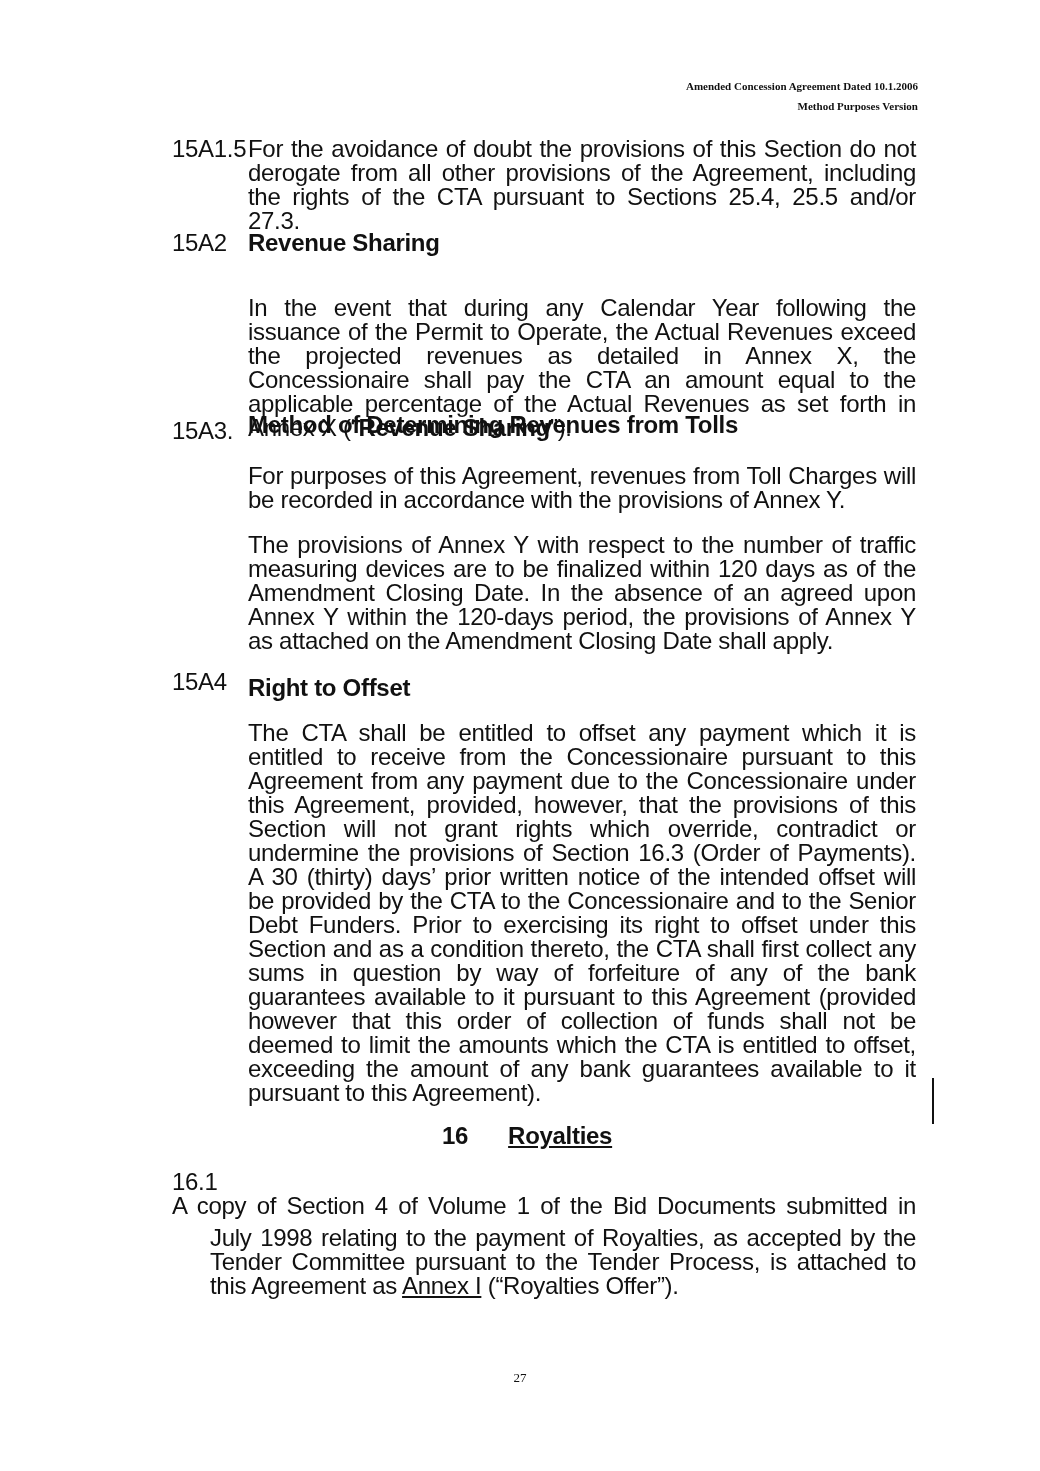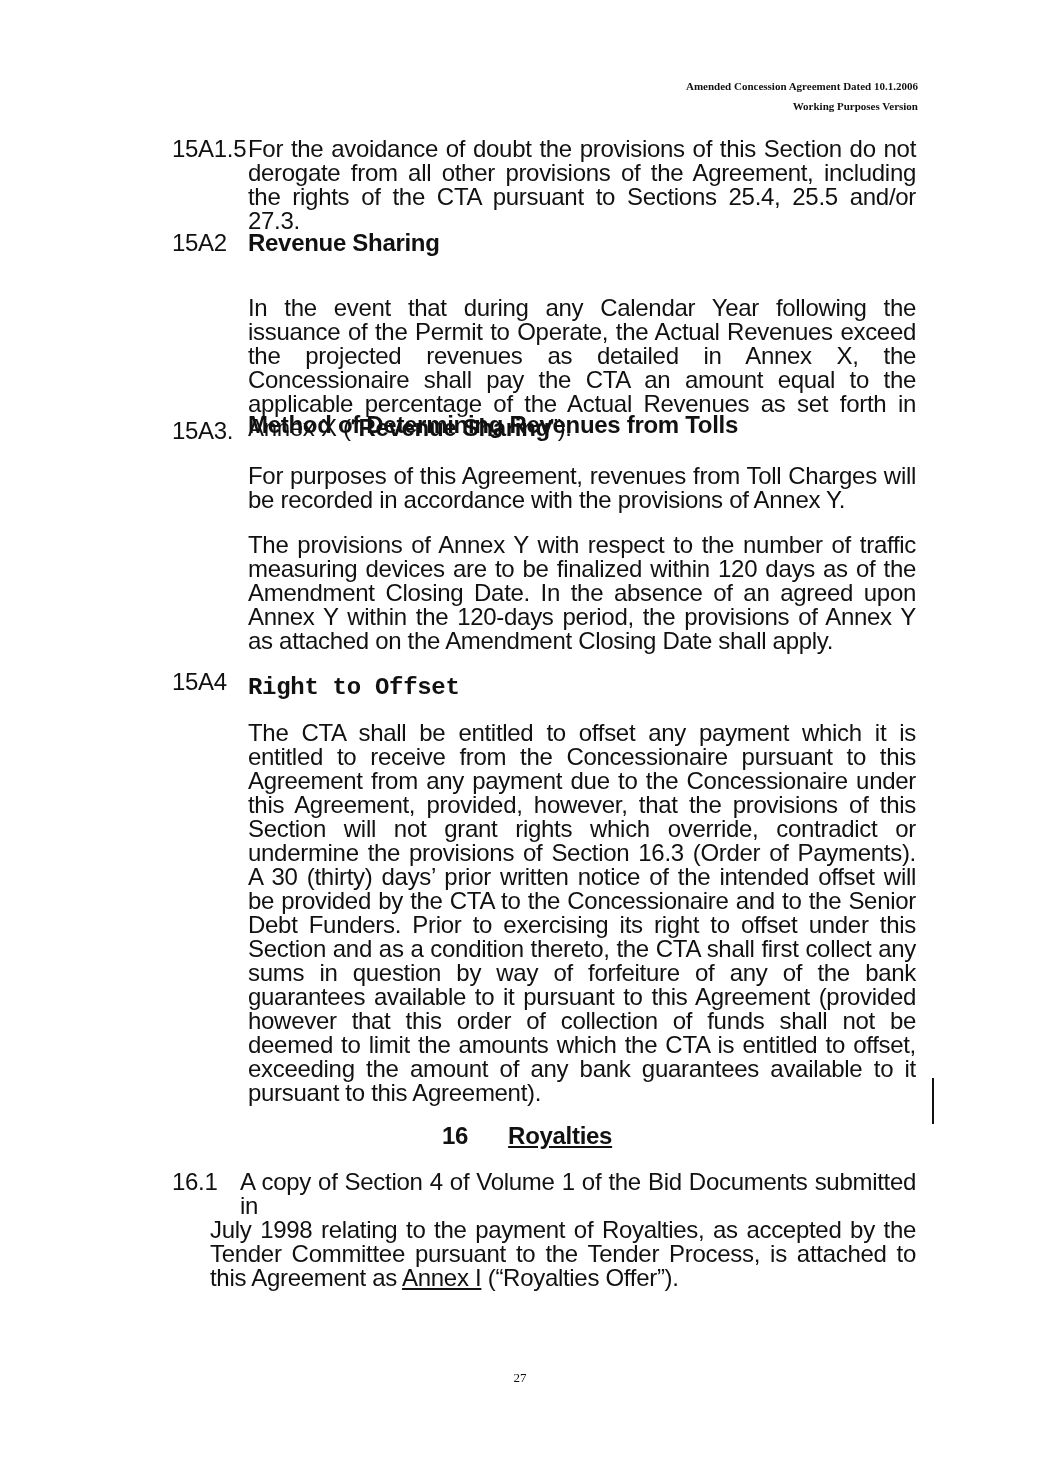--- a/index.html
+++ b/index.html
@@ -10,29 +10,29 @@
   .para { position:absolute; left:248px; width:668px; text-align:justify; }
   .para p { margin:0; }
   .head { position:absolute; left:248px; font-weight:bold; }
   b { font-weight:bold; }
   u { text-decoration:underline; }
   .bar { position:absolute; left:932px; top:1078px; width:2px; height:46px; background:#111; }
   .sec16 { position:absolute; top:1124px; left:442px; font-weight:bold; }
   .sec16 .t { margin-left:40px; text-decoration:underline; }
   .p161 { position:absolute; left:172px; top:1170px; width:744px; text-align:justify; }
   .p161 .lead { display:inline-block; width:68px; }
-  .p161 .rest { padding-left:38px; display:block; margin-top:0; }
+  .p161 .rest { padding-left:38px; display:block; margin-top:8px; }
   .pnum { position:absolute; top:1370px; left:0; width:1040px; text-align:center; font-family:"Liberation Serif", serif; font-size:13px; }
 </style>
 </head>
 <body>
 
 <div class="hdr">
   <div>Amended Concession Agreement Dated 10.1.2006</div>
-  <div>Working Purposes Version</div>
+  <div>Method Purposes Version</div>
 </div>
 
 <div class="txt num" style="top:137px;">15A1.5</div>
 <div class="txt para" style="top:137px;">
   <p>For the avoidance of doubt the provisions of this Section do not derogate from all other provisions of the Agreement, including the rights of the CTA pursuant to Sections 25.4,  25.5 and/or 27.3.</p>
 </div>
 
 <div class="txt num" style="top:231px;">15A2</div>
 <div class="txt head" style="top:231px;">Revenue Sharing</div>
 <div class="txt para" style="top:276px;margin-top:20px;">
@@ -42,32 +42,32 @@
 <div class="txt num" style="top:419px;">15A3.</div>
 <div class="txt head" style="top:413px;">Method of Determining Revenues from Tolls</div>
 <div class="txt para" style="top:464px;">
   <p>For purposes of this Agreement, revenues from Toll Charges will be recorded in accordance with the provisions of Annex Y.</p>
 </div>
 <div class="txt para" style="top:533px;">
   <p>The provisions of Annex Y with respect to the number of traffic measuring devices are to be finalized within 120 days as of the Amendment Closing Date. In the absence of an agreed upon Annex Y within the 120-days period, the provisions of Annex Y as attached on the Amendment Closing Date shall apply.</p>
 </div>
 
 <div class="txt num" style="top:670px;">15A4</div>
-<div class="txt head" style="top:676px;font-family:Liberation Mono, monospace;">Right to Offset</div>
+<div class="txt head" style="top:676px;">Right to Offset</div>
 <div class="txt para" style="top:721px;">
   <p>The CTA shall be entitled to offset any payment which it is entitled to receive from the Concessionaire pursuant to this Agreement from any payment due to the Concessionaire under this Agreement, provided, however, that the provisions of this Section will not grant rights which override, contradict or undermine the provisions of Section 16.3 (Order of Payments). A 30 (thirty) days’ prior written notice of the intended offset will be provided by the CTA to the Concessionaire and to the Senior Debt Funders. Prior to exercising its right to offset under this Section and as a condition thereto, the CTA shall first collect any sums in question by way of forfeiture of any of the bank guarantees available to it pursuant to this Agreement (provided however that this order of collection of funds shall not be deemed to limit the amounts which the CTA is entitled to offset, exceeding the amount of any bank guarantees available to it pursuant to this Agreement).</p>
 </div>
 
 <div class="bar"></div>
 
 <div class="txt sec16">
   <span>16</span><span class="t">Royalties</span>
 </div>
 
 <div class="txt p161">
-  <div style="display:flex;">
+  <div style="display:flex;flex-direction:column;">
     <span class="lead">16.1</span>
     <span style="flex:1;text-align:justify;text-align-last:justify;">A copy of Section 4 of Volume 1 of the Bid Documents submitted in</span>
   </div>
   <div class="rest"><span>July 1998 relating to the payment of Royalties, as accepted by the Tender Committee pursuant to the Tender Process, is attached to this Agreement as </span><u>Annex I</u><span> (“Royalties Offer”).</span></div>
 </div>
 
 <div class="pnum">27</div>
 
 </body></html>

